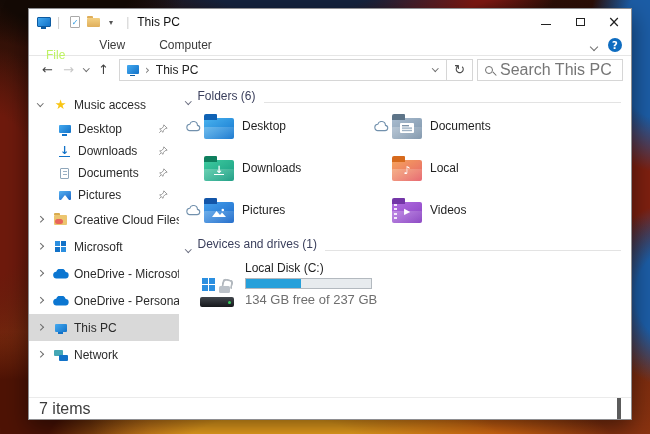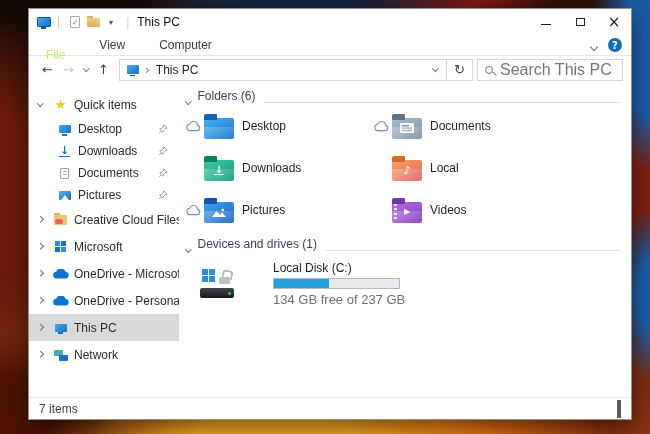--- a/index.html
+++ b/index.html
@@ -152,21 +152,21 @@
   .f-pictures { background:linear-gradient(150deg,#44a0ec,#1a66c8); --tab:#1255a8; }
   .f-videos   { background:linear-gradient(150deg,#b26ee2,#8740c0); --tab:#7436a8; }
   .dlg { font-size:10px; font-weight:bold; line-height:9px; border-bottom:1.5px solid #fff; padding:0 1px; }
   .music-note { font-size:11px; line-height:1; }
   .play-tri { font-size:8px; line-height:1; }
   .film-strip { position:absolute; left:2px; top:2px; bottom:2px; width:2.5px; z-index:2;
     background:repeating-linear-gradient(to bottom,rgba(255,255,255,.85) 0 2px,transparent 2px 4.5px); }
   .tile-label { margin-left:8px; font-size:12px; color:#1f1f1f; white-space:nowrap; }
 
   .devices-hdr { margin-top:5px; }
-  .drive-tile { display:flex; margin-top:9px; margin-left:14px; align-items:center;gap:28px; }
+  .drive-tile { display:flex; margin-top:9px; margin-left:14px; align-items:flex-end; }
   .drive-icon { width:38px; height:29px; position:relative; margin-right:7px; flex-shrink:0; }
   .dlogo { position:absolute; left:2px; top:0; width:13px; height:13px;
     background:
       linear-gradient(#2b8fe0,#2b8fe0) 0 0/6px 6px no-repeat,
       linear-gradient(#2b8fe0,#2b8fe0) 7px 0/6px 6px no-repeat,
       linear-gradient(#2b8fe0,#2b8fe0) 0 7px/6px 6px no-repeat,
       linear-gradient(#2b8fe0,#2b8fe0) 7px 7px/6px 6px no-repeat; }
   .dlock { position:absolute; left:19px; top:1px; width:12px; height:14px; }
   .dlock::before { content:''; position:absolute; top:0; left:3px; width:7px; height:7px;
     border:2px solid #b2b8be; border-bottom:none; border-radius:4px 4px 0 0; transform:rotate(12deg); }
@@ -177,21 +177,21 @@
   .dbody::after { content:''; position:absolute; right:3px; top:3.5px; width:3px; height:3px;
     border-radius:50%; background:#38c85c; }
   .drive-text { display:flex; flex-direction:column; gap:3px; padding-top:1px; }
   .drive-name { font-size:12px; color:#1f1f1f; }
   .drive-bar { width:127px; height:11px; border:1px solid #b3b9bf; background:#e7ebee; }
   .drive-fill { height:100%; background:var(--progress_fill,#26a0da); }
   .drive-free { font-size:13px; color:#6e6e6e; }
 
   
   .statusbar { height:22px; border-top:1px solid #ebebeb; display:flex; align-items:center;
-    padding:0 10px; font-size:12px; color:#3c3c3c; flex-shrink:0; }
+    padding:0 10px; font-size:16px; color:#3c3c3c; flex-shrink:0; }
   .status-right { margin-left:auto; display:flex; align-items:center; gap:8px; }
   .vw-details { width:13px; height:10px;
     background:repeating-linear-gradient(to bottom,#8a8a8a 0 1.6px,transparent 1.6px 3.4px); }
   .vw-icons { width:11px; height:11px; border:2px solid #5c5c5c; background:#fff; }
 </style>
 </head>
 <body>
 
 <div class="window">
 
@@ -261,21 +261,21 @@
   <div class="main">
 
     <div class="sidebar">
       <div class="side-row group">
         <span class="chev-cell">
             <span class="chev down small"></span>
           </span>
         <span class="si">
             <span class="star-glyph glyph">★</span>
           </span>
-        <span class="si-label">Quick items</span>
+        <span class="si-label">Music access</span>
       </div>
       <div class="side-row child">
         <span class="si">
             <span class="scr"></span>
           </span>
         <span class="si-label">Desktop</span>
         <svg class="pin" width="10" height="10" viewBox="0 0 12 12">
             <path d="M7 1l4 4-2.4.6-2 2L6 10 2 6l2.4-.6 2-2L7 1z" fill="none" stroke="#8a8a8a" stroke-width="1"></path>
             <line x1="1.5" y1="10.5" x2="3.6" y2="8.4" stroke="#8a8a8a" stroke-width="1"></line>
           </svg>

